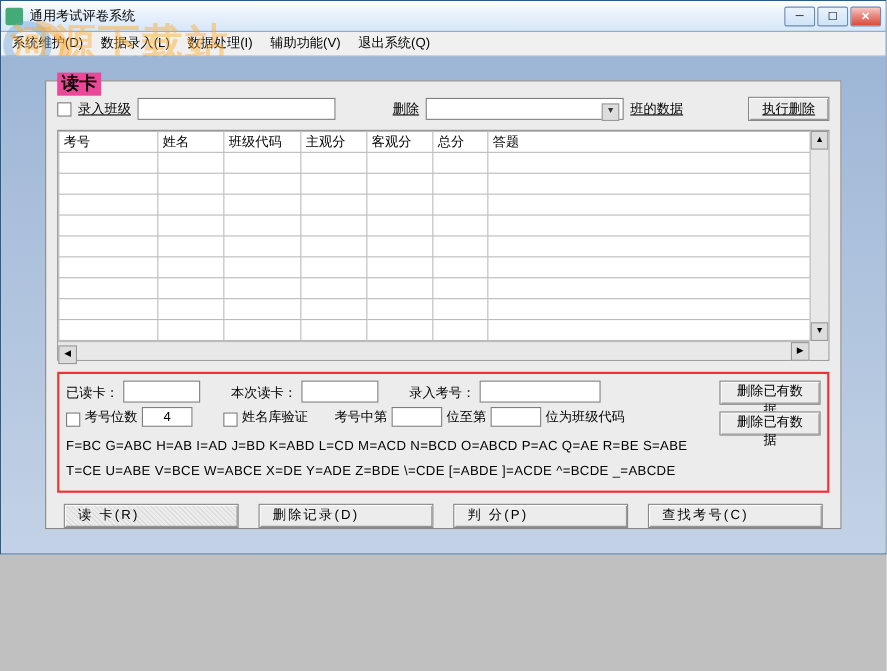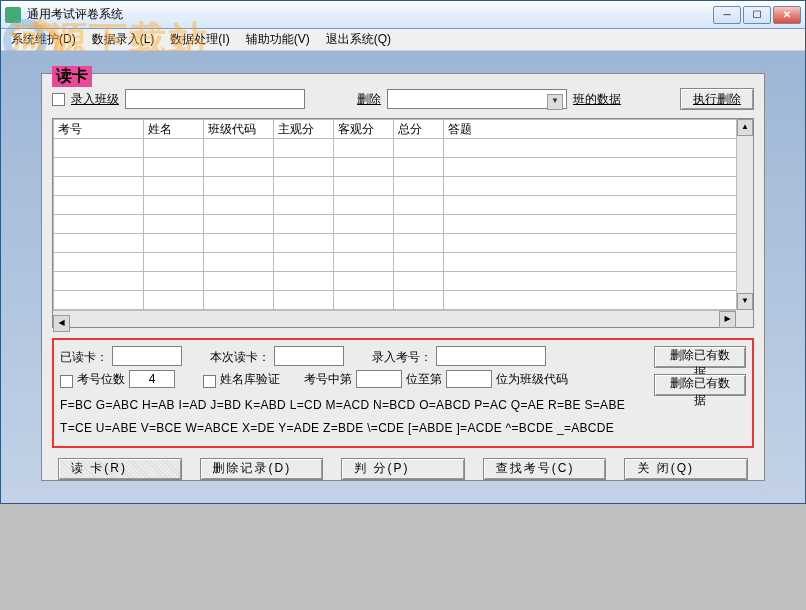--- a/index.html
+++ b/index.html
@@ -239,19 +239,18 @@
             <button class="btn3d">删除已有数据</button>
             <button class="btn3d">删除已有数据</button>
           </div>
         </div>
 
         <div class="bottomrow">
           <button class="btn3d btn-hatch">读    卡(R)</button>
           <button class="btn3d">删除记录(D)</button>
           <button class="btn3d">判    分(P)</button>
           <button class="btn3d">查找考号(C)</button>
-          <button class="btn3d">关    闭(Q)</button>
         </div>
 
       </div>
     </div>
   </div>
 </div>
 
 </body></html>

